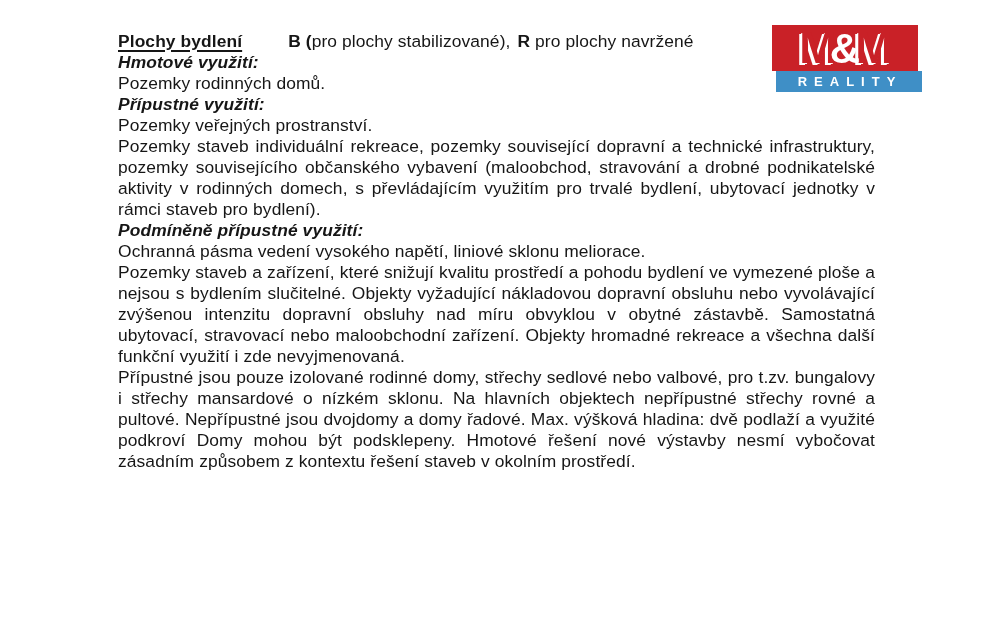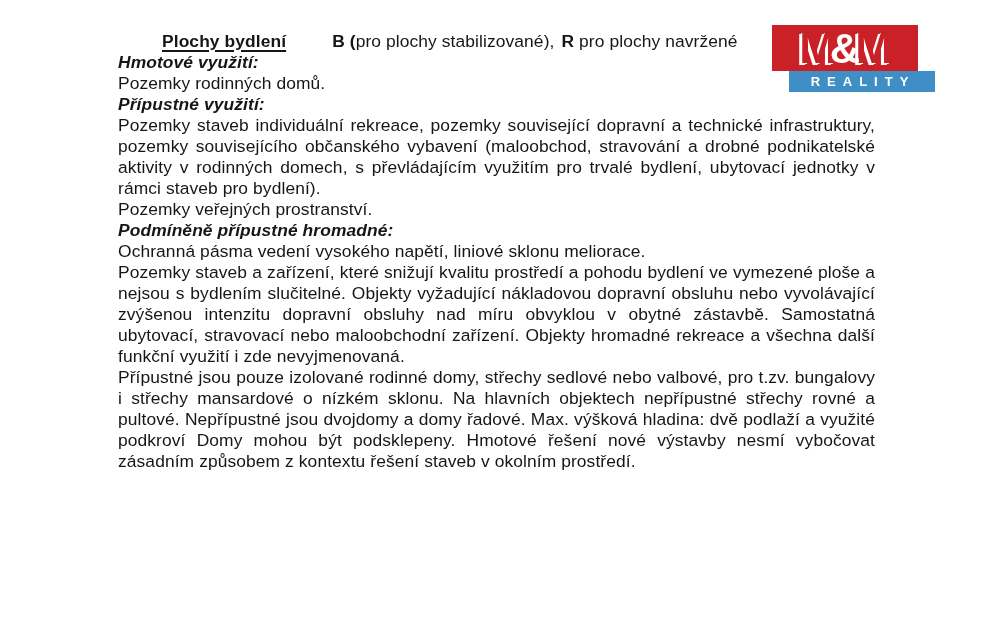--- a/index.html
+++ b/index.html
@@ -17,21 +17,21 @@
     background: #ffffff;
   }
   .content {
     position: absolute;
     left: 118px; top: 31px;
     width: 757px;
     font-size: 17.4px;
     line-height: 21px;
     letter-spacing: 0.1px;
   }
-  .title-line { white-space: nowrap; margin-left: 44px; }
+  .title-line { white-space: nowrap; }
   .title-name {
     font-weight: bold;
     text-decoration: underline;
     text-decoration-thickness: 2px;
     text-underline-offset: 3px;
     margin-right: 46px;
   }
   .code-bold { font-weight: bold; }
   .code-r { font-weight: bold; margin-left: 7px; }
   .sec-heading { font-weight: bold; font-style: italic; }
@@ -65,21 +65,21 @@
   }
   .logo-amp {
     color: #ffffff;
     position: relative;
     z-index: 2;
     margin: 0 -5px;
     font-size: 42px;
   }
   .logo-bottom {
     width: 146px; height: 21px;
-    margin-left: 17px;
+    margin-left: 4px;
     background: #3f8fc6;
     color: #ffffff;
     font-weight: bold;
     font-size: 13px;
     letter-spacing: 7px;
     display: flex; align-items: center; justify-content: center;
     padding-left: 2px; 
   }
 </style>
 </head>
@@ -90,24 +90,24 @@
   <div class="content">
 
     <div class="title-line">
       <span class="title-name">Plochy bydlení</span><span class="code-bold">B (</span><span>pro plochy stabilizované),</span><span class="code-r">R</span><span> pro plochy navržené</span>
     </div>
 
     <div class="sec-heading">Hmotové využití:</div>
     <div class="para">Pozemky rodinných domů.</div>
 
     <div class="sec-heading">Přípustné využití:</div>
+    <div class="para">Pozemky veřejných prostranství.</div>
     <div class="para just">Pozemky staveb individuální rekreace, pozemky související dopravní a technické infrastruktury, pozemky souvisejícího občanského vybavení (maloobchod, stravování a drobné podnikatelské aktivity v&nbsp;rodinných domech, s&nbsp;převládajícím využitím pro trvalé bydlení, ubytovací jednotky v rámci staveb pro bydlení).</div>
-    <div class="para">Pozemky veřejných prostranství.</div>
 
-    <div class="sec-heading">Podmíněně přípustné hromadné:</div>
+    <div class="sec-heading">Podmíněně přípustné využití:</div>
     <div class="para">Ochranná pásma vedení vysokého napětí, liniové sklonu meliorace.</div>
 
     <div class="para just">Pozemky staveb a zařízení, které snižují kvalitu prostředí a pohodu bydlení ve vymezené ploše a nejsou s bydlením slučitelné. Objekty vyžadující nákladovou dopravní obsluhu nebo vyvolávající zvýšenou intenzitu dopravní obsluhy nad míru obvyklou v&nbsp;obytné zástavbě. Samostatná ubytovací, stravovací nebo maloobchodní zařízení. Objekty hromadné rekreace a všechna další funkční využití i zde nevyjmenovaná.</div>
 
     <div class="para just">Přípustné jsou pouze izolované rodinné domy, střechy sedlové nebo valbové, pro t.zv. bungalovy i střechy mansardové o nízkém sklonu. Na hlavních objektech nepřípustné střechy rovné a pultové. Nepřípustné jsou dvojdomy a domy řadové. Max. výšková hladina: dvě podlaží a využité podkroví Domy mohou být podsklepeny. Hmotové řešení nové výstavby nesmí vybočovat zásadním způsobem z&nbsp;kontextu řešení staveb v&nbsp;okolním prostředí.</div>
 
 
   </div>
 
   <div class="logo">

